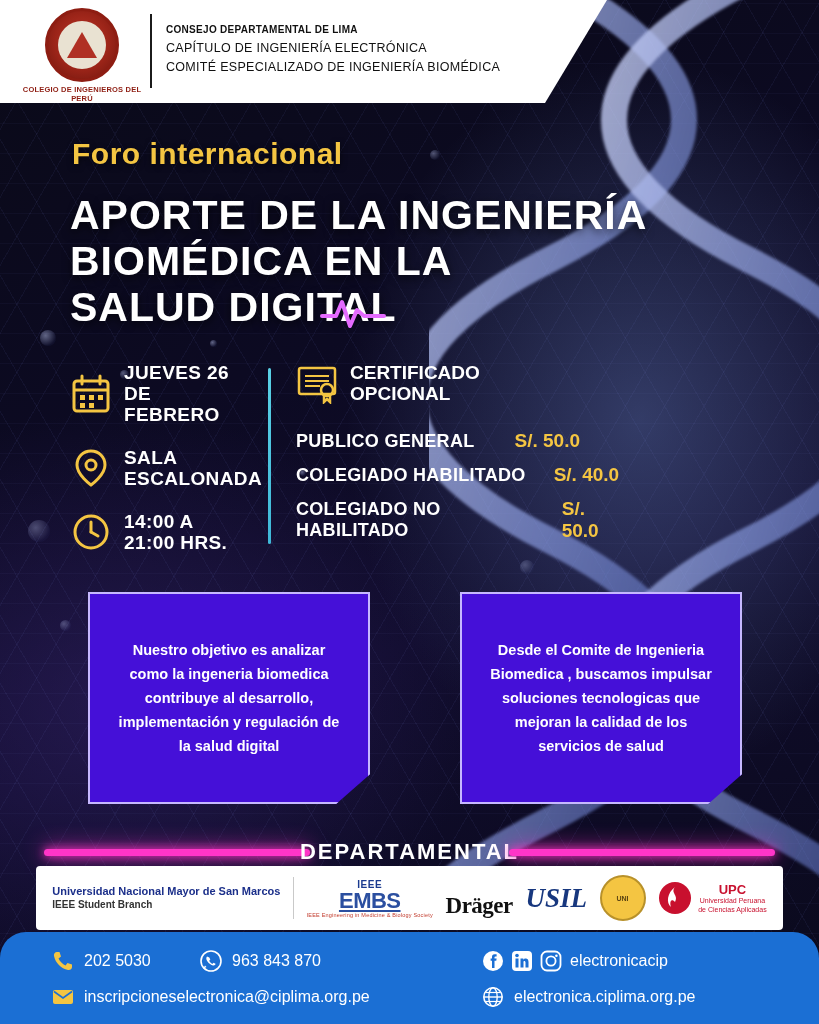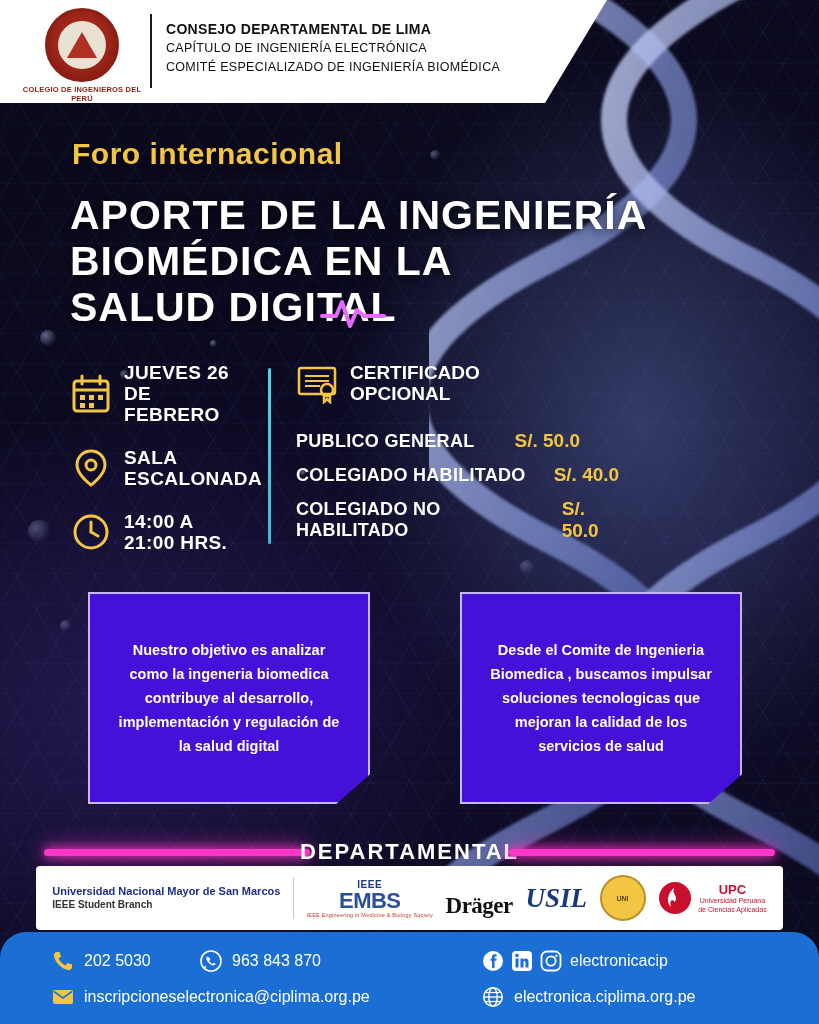--- a/index.html
+++ b/index.html
@@ -75,21 +75,21 @@
     border-bottom:26px solid #b03024;
   }
   .cip-caption{
     margin-top:3px; font-size:7.5px; font-weight:bold; color:#8e1d12; letter-spacing:.2px;
   }
   .divider-v{
     position:absolute; left:150px; top:14px; width:2px; height:74px; background:#1b1b1b;
   }
   .header-texts{ position:absolute; left:166px; top:20px; color:#111; }
   .header-texts div{ font-size:12.5px; letter-spacing:.3px; line-height:19px; }
-  .header-texts .l1{ font-weight:bold; font-size:14px; }
+  .header-texts .l1{ font-weight:bold; font-size:10px; }
 
   
   .foro{
     position:absolute; left:72px; top:137px;
     color:#f4c542; font-size:30px; font-weight:bold; 
     letter-spacing:.5px;
     text-shadow: 0 2px 6px rgba(0,0,0,.6);
   }
   .title{
     position:absolute; left:70px; top:192px; width:520px;
@@ -157,21 +157,21 @@
     background:#ffffff; border-radius:4px;
     display:flex; align-items:center; justify-content:space-around;
     padding:0 10px;
   }
   .sp{ display:flex; align-items:center; justify-content:center; text-align:center; }
   .sp-sep{ width:1px; height:42px; background:#c9c9c9; }
   .unmsm{ color:#1b2f8a; font-weight:bold; font-size:11px; line-height:13px; text-align:left; }
   .unmsm small{ display:block; color:#333; font-weight:bold; font-size:10px; }
   .ieee{ text-align:center; }
   .ieee .t1{ color:#1a3a8f; font-weight:bold; font-size:10px; letter-spacing:.5px; }
-  .ieee .t2{ color:#2b4fa0; font-weight:bold; font-size:22px; letter-spacing:-.5px; line-height:22px;}
+  .ieee .t2{ color:#2b4fa0; font-weight:bold; font-size:22px; letter-spacing:-.5px; line-height:22px;text-decoration:underline;}
   .ieee .t3{ color:#c0392b; font-size:5.5px; letter-spacing:.2px; }
   .drager{ color:#111; font-weight:bold; font-size:23px; font-family:"Liberation Serif", serif; letter-spacing:-.5px;margin-top:16px;}
   .usil{ color:#17377e; font-weight:bold; font-size:27px; font-family:"Liberation Serif", serif; font-style:italic; }
   .unseal{ width:46px; height:46px; border-radius:50%; background:#f4c542; border:2px solid #b8912a; display:flex;align-items:center;justify-content:center; color:#5a4312; font-size:7px; font-weight:bold;}
   .upc{ display:flex; align-items:center; gap:6px; }
   .upc-mark{ width:34px; height:34px; }
   .upc-txt .a{ color:#c8102e; font-weight:bold; font-size:13px; line-height:13px;}
   .upc-txt .b{ color:#c8102e; font-size:7px; line-height:9px;}
 
   

